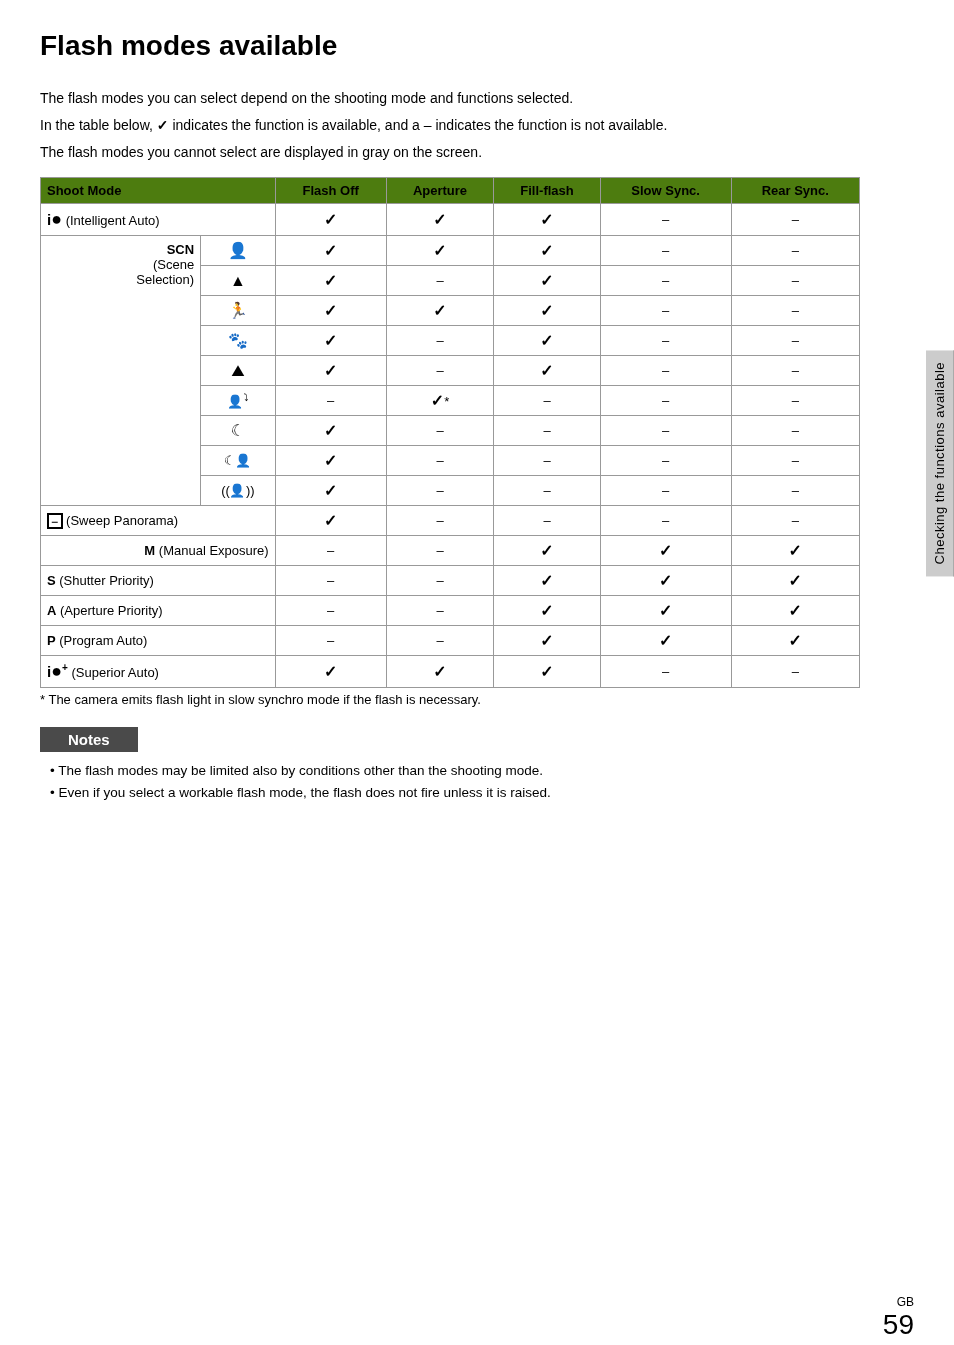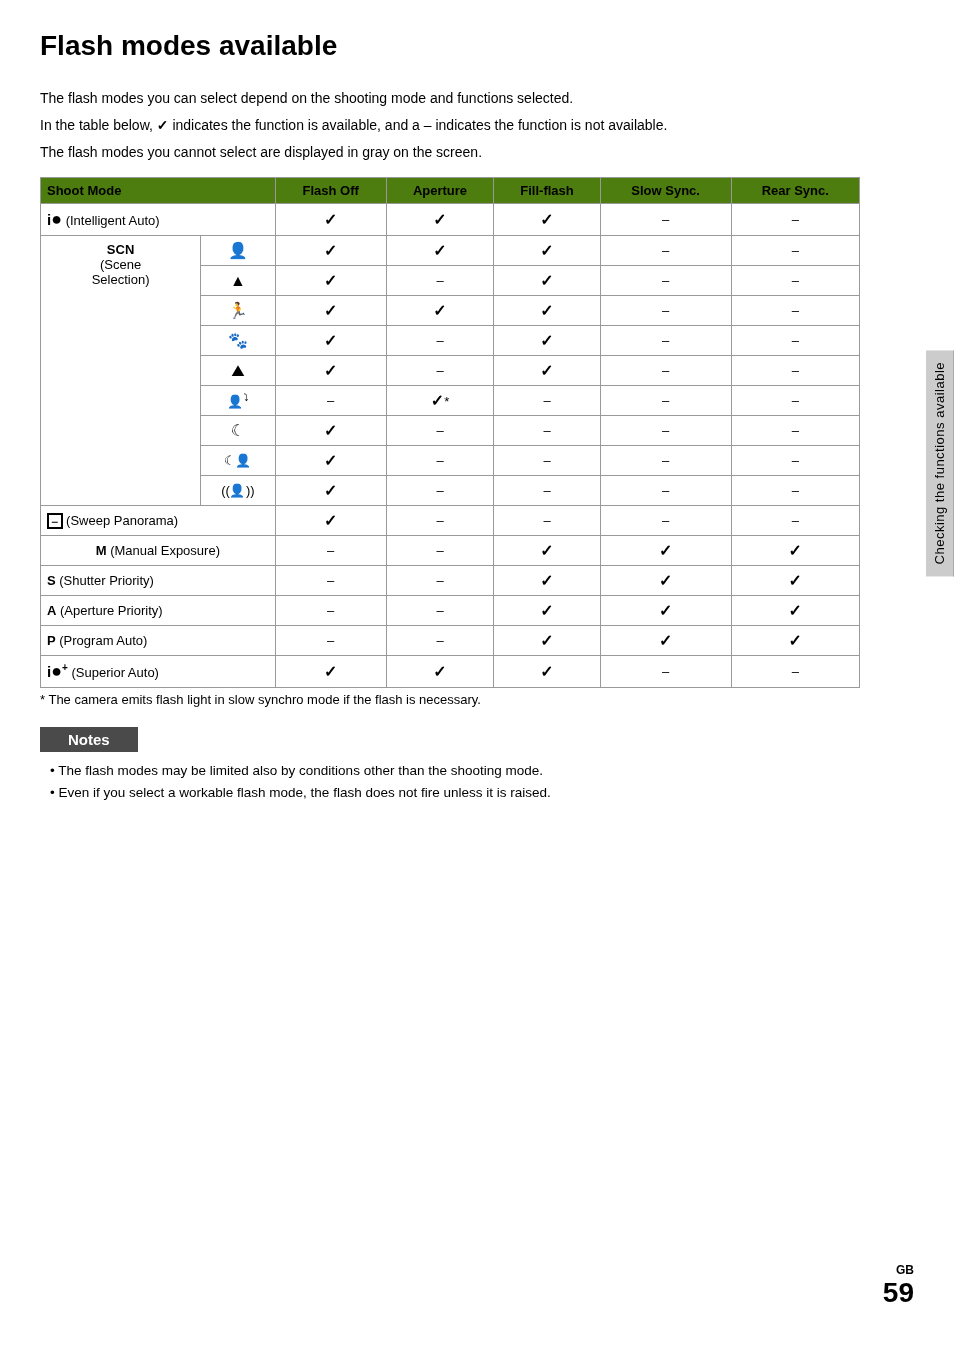--- a/index.html
+++ b/index.html
@@ -89,24 +89,24 @@
       transform: rotate(180deg);
       padding: 12px 6px;
       font-size: 13px;
       border-left: 1px solid #aaa;
       color: #000;
       letter-spacing: 0.5px;
     }
     
     .page-num {
       position: absolute;
-      bottom: 36px;
+      bottom: 4px;
       right: 40px;
       font-size: 28px;
-      font-weight: bold;
+      font-weight: normal;
     }
     .page-num-gb {
       font-size: 12px;
       display: block;
       text-align: right;
     }
     
     sup { font-size: 10px; }
     .star-note { font-size: 13px; margin-top: 4px; }
   </style>
@@ -143,21 +143,21 @@
           <span> (Intelligent Auto)</span>
         </td>
         <td><span class="checkmark">✓</span></td>
         <td><span class="checkmark">✓</span></td>
         <td><span class="checkmark">✓</span></td>
         <td>–</td>
         <td>–</td>
       </tr>
 
       <tr>
-        <td class="col-shoot" rowspan="9" style="text-align:center; vertical-align:top; padding-top:6px;">
+        <td class="col-shoot" rowspan="9" style="text-align:right; vertical-align:top; padding-top:6px;">
           <b>SCN</b><br>(Scene<br>Selection)
         </td>
         <td class="icon-cell">👤</td>
         <td><span class="checkmark">✓</span></td>
         <td><span class="checkmark">✓</span></td>
         <td><span class="checkmark">✓</span></td>
         <td>–</td>
         <td>–</td>
       </tr>
 
@@ -238,21 +238,21 @@
           <span style="border:2px solid #000; padding:0 3px; font-size:11px; font-weight:bold;">⎯</span> (Sweep Panorama)
         </td>
         <td><span class="checkmark">✓</span></td>
         <td>–</td>
         <td>–</td>
         <td>–</td>
         <td>–</td>
       </tr>
 
       <tr>
-        <td colspan="2" class="col-shoot" style="text-align:center;">
+        <td colspan="2" class="col-shoot" style="text-align:right;">
           <b>M</b> (Manual Exposure)
         </td>
         <td>–</td>
         <td>–</td>
         <td><span class="checkmark">✓</span></td>
         <td><span class="checkmark">✓</span></td>
         <td><span class="checkmark">✓</span></td>
       </tr>
 
       <tr>

